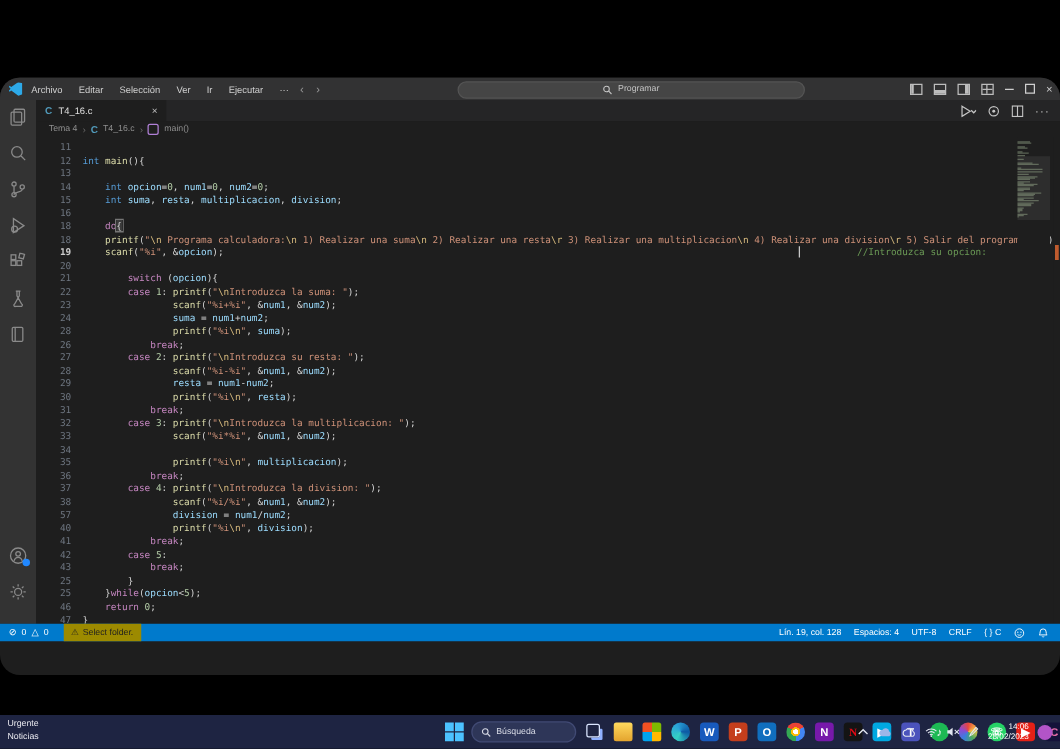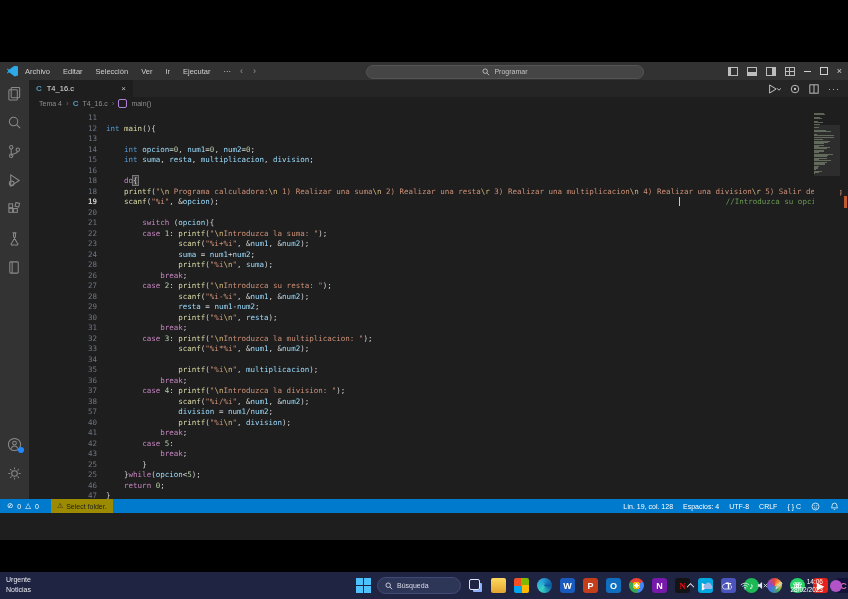--- a/index.html
+++ b/index.html
@@ -1,18 +1,18 @@
 <!DOCTYPE html>
 <html><head>
 <meta charset="utf-8">
 <style>
   html,body{margin:0;padding:0;width:848px;height:599px;background:#000;overflow:hidden;
     font-family:"Liberation Sans",sans-serif;-webkit-font-smoothing:antialiased;}
   
-  #screen{position:absolute;left:0;top:62px;width:848px;height:478px;background:#1e1e1e;overflow:hidden;}
+  #screen{position:absolute;left:0;top:62px;width:848px;height:478px;background:#1e1e1e;overflow:hidden;border-radius:16px;}
   
   #titlebar{position:absolute;left:0;top:0;width:848px;height:18px;background:#323233;display:flex;align-items:center;}
   .vscode-logo{width:11px;height:11px;margin:0 7px 0 7px;background:#2da9e8;
     clip-path:polygon(70% 0,100% 10%,100% 90%,70% 100%,18% 62%,7% 72%,0 65%,13% 50%,0 35%,7% 28%,18% 38%);}
   #menu-bar{display:flex;gap:13px;font-size:7.5px;color:#cfcfcf;}
   .menu-item{cursor:default;}
   #nav-arrows{position:absolute;left:240px;top:0;height:18px;display:flex;align-items:center;gap:10px;color:#9a9a9a;font-size:9px;}
   #cmd-center{position:absolute;left:50%;top:2.5px;transform:translateX(-58px);width:276px;height:12px;
     background:#454545;border:1px solid #545454;border-radius:7px;display:flex;align-items:center;justify-content:center;gap:4px;
     color:#c3c3c3;font-size:7px;}
@@ -37,21 +37,21 @@
   #tab-active{position:absolute;left:0;top:0;height:17px;width:104px;background:#1e1e1e;display:flex;align-items:center;padding:0 7px;box-sizing:border-box;gap:5px;}
   .c-lang{color:#519aba;font-weight:bold;font-size:8px;}
   .tab-name{color:#e0e0e0;font-size:7.5px;flex:1;}
   .tab-close{color:#bdbdbd;font-size:8px;}
   #tab-actions{position:absolute;right:8px;top:0;height:17px;display:flex;align-items:center;gap:9px;color:#c5c5c5;}
   #breadcrumb{position:absolute;left:29px;top:35px;right:0;height:13px;background:#1e1e1e;display:flex;align-items:center;gap:4px;padding-left:10px;font-size:7px;color:#8f8f8f;}
   .bc-sep{color:#6a6a6a;font-size:8px;}
   .sym-method{width:7px;height:7px;border:1px solid #b180d7;border-radius:2px;display:inline-block;}
   
   #code-area{position:absolute;left:29px;top:48px;right:0;bottom:41px;background:#1e1e1e;overflow:hidden;padding-top:3px;}
-  .code-line{height:10.5px;line-height:10.5px;white-space:pre;font-family:"DejaVu Sans Mono",monospace;font-size:7.5px;display:flex;margin-left:40px;}
+  .code-line{height:10.5px;line-height:10.5px;white-space:pre;font-family:"DejaVu Sans Mono",monospace;font-size:7.5px;display:flex;}
   .ln{width:28px;min-width:28px;text-align:right;padding-right:9px;color:#6e7681;}
   .ln.active{color:#cccccc;font-weight:bold;}
   .lc{white-space:pre;}
   .tk-kw{color:#569cd6}.tk-ct{color:#c586c0}.tk-fn{color:#dcdcaa}.tk-st{color:#ce9178}
   .tk-es{color:#d7ba7d}.tk-nm{color:#b5cea8}.tk-vr{color:#9cdcfe}.tk-op{color:#d4d4d4}
   .tk-pl{color:#d4d4d4}.tk-cm{color:#6a9955}
   .tk-brh{color:#d4d4d4;background:rgba(115,115,115,.35);box-shadow:0 0 0 1px #767676;}
   .cursor{display:inline-block;width:1px;height:9px;background:#c8c8c8;vertical-align:middle;}
   #minimap{position:absolute;right:8px;top:48px;width:26px;bottom:41px;background:#1e1e1e;padding-top:3px;}
   .mm-row{height:1px;margin-bottom:0.32px;background:#84937a;opacity:.6;}

